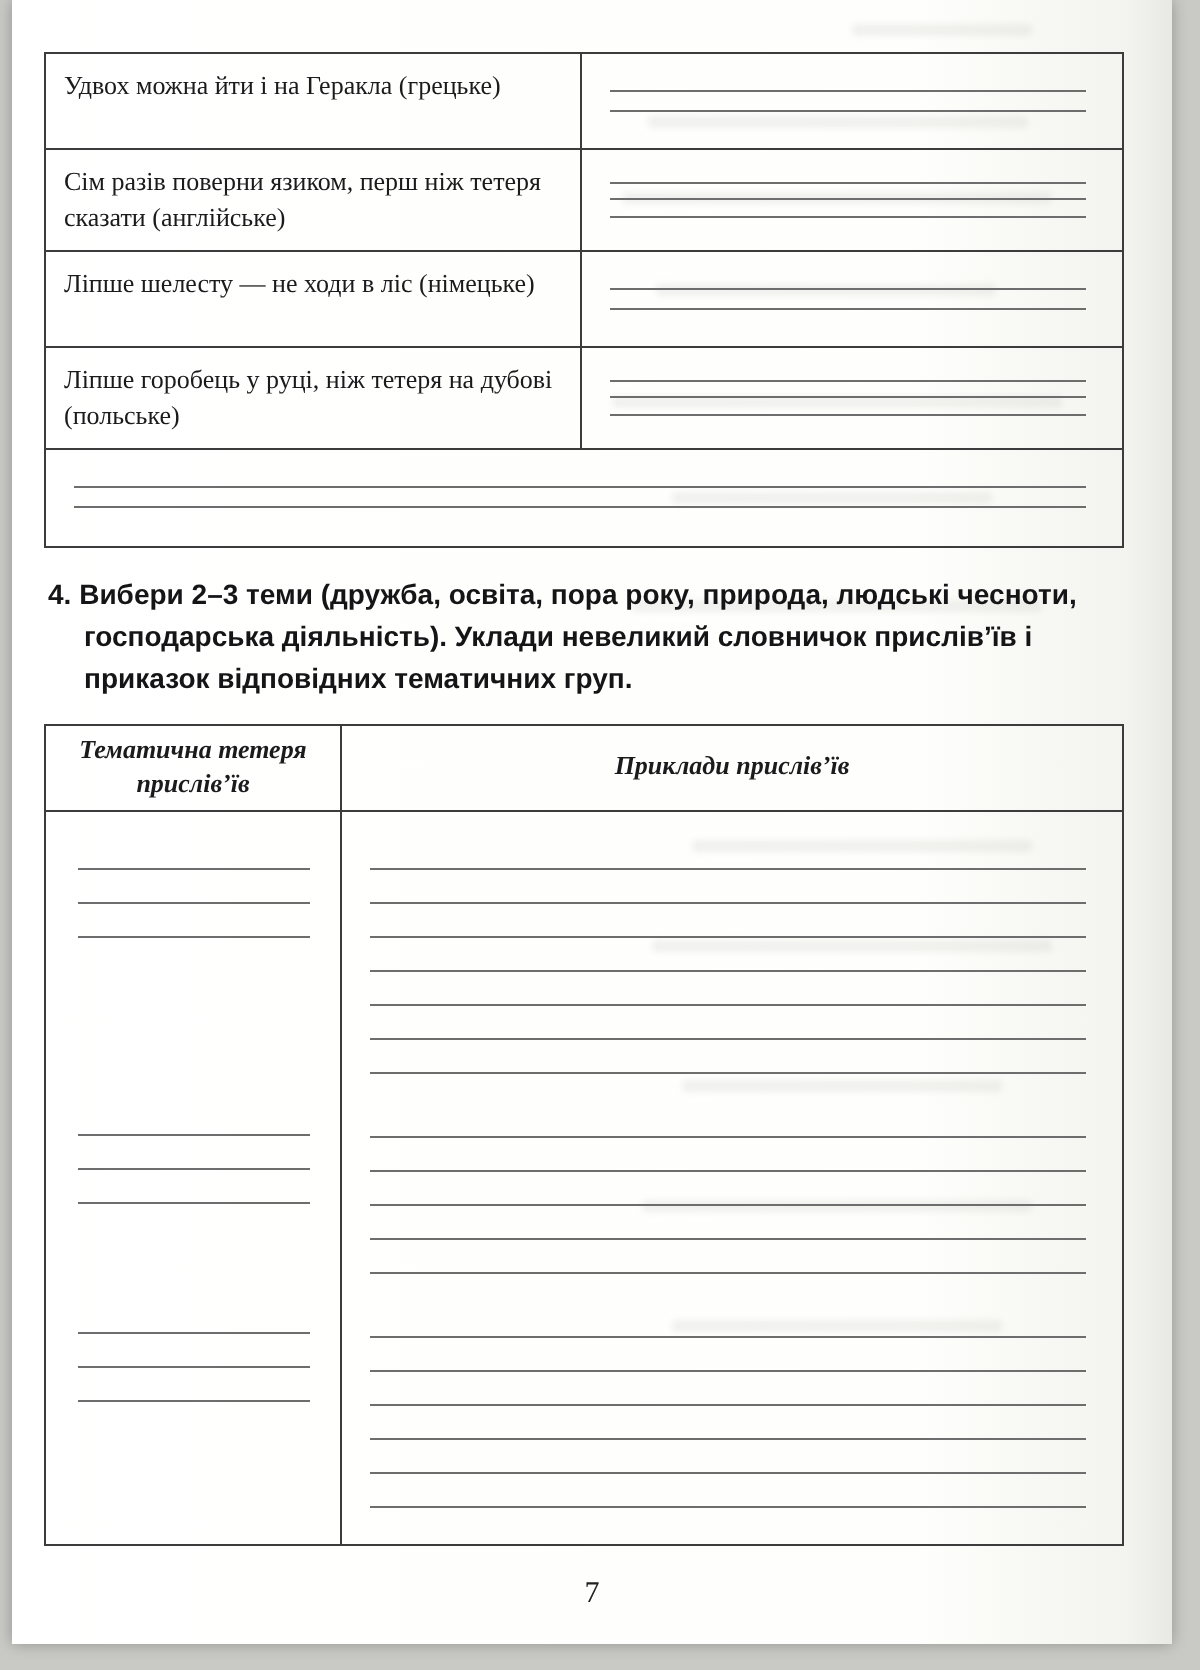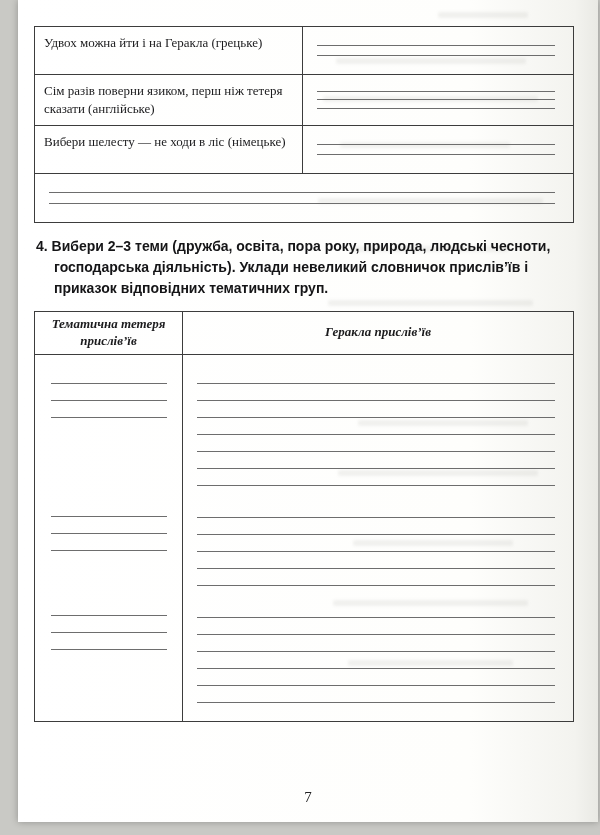--- a/index.html
+++ b/index.html
@@ -1,18 +1,18 @@
 <!DOCTYPE html>
 <html><head>
 <meta charset="utf-8">
 <style>
   *{box-sizing:border-box;margin:0;padding:0;}
   html,body{width:600px;height:835px;}
   body{background:#c9c9c5;font-family:"Liberation Serif",serif;overflow:hidden;}
-  .viewport{position:relative;width:488px;height:835px;margin-left:12px;}
+  .viewport{position:relative;width:488px;height:835px;}
   .page{position:absolute;left:6px;top:0;width:580px;height:822px;
         background:linear-gradient(90deg,#ffffff 0,#fefefc 78%,#f3f3ef 96%,#e9e9e4 100%);
         box-shadow:0 0 7px rgba(0,0,0,.28);}
   .content{position:absolute;left:16px;top:26px;width:540px;}
 
   
   .ghost{position:absolute;background:#a4a49f;opacity:.15;filter:blur(1.6px);
          height:6px;border-radius:2px;pointer-events:none;}
 
   
@@ -92,44 +92,54 @@
           </div>
           <div class="pcell-lines">
             <div class="wline"></div>
             <div class="wline"></div>
             <div class="wline"></div>
           </div>
         </div>
 
         <div class="prow">
           <div class="pcell-text">
-            <span>Вибери шелесту — не ходи в ліс (німецьке)</span>
+            <span>Ліпше шелесту — не ходи в ліс (німецьке)</span>
           </div>
           <div class="pcell-lines">
             <div class="wline"></div>
             <div class="wline"></div>
           </div>
         </div>
 
+        <div class="prow">
+          <div class="pcell-text">
+            <span>Ліпше горобець у руці, ніж тетеря на дубові (польське)</span>
+          </div>
+          <div class="pcell-lines">
+            <div class="wline"></div>
+            <div class="wline"></div>
+            <div class="wline"></div>
+          </div>
+        </div>
 
         <div class="prow">
           <div class="pcell-lines">
             <div class="wline"></div>
             <div class="wline"></div>
           </div>
         </div>
 
       </div>
 
       <p class="task"><span>4.</span> <span>Вибери 2–3 теми (дружба, освіта, пора року, природа, людські чесноти, господарська діяльність). Уклади невеликий словничок прислів’їв і приказок відповідних тематичних груп.</span></p>
 
       <div class="ttable">
         <div class="thead">
           <div class="th th1">Тематична тетеря прислів’їв</div>
-          <div class="th th2">Геракла прислів’їв</div>
+          <div class="th th2">Приклади прислів’їв</div>
         </div>
         <div class="tbody">
 
           <div class="tcol-left">
             <div class="lgroup lg1">
               <div class="lline"></div>
               <div class="lline"></div>
               <div class="lline"></div>
             </div>
             <div class="lgroup lg2">

